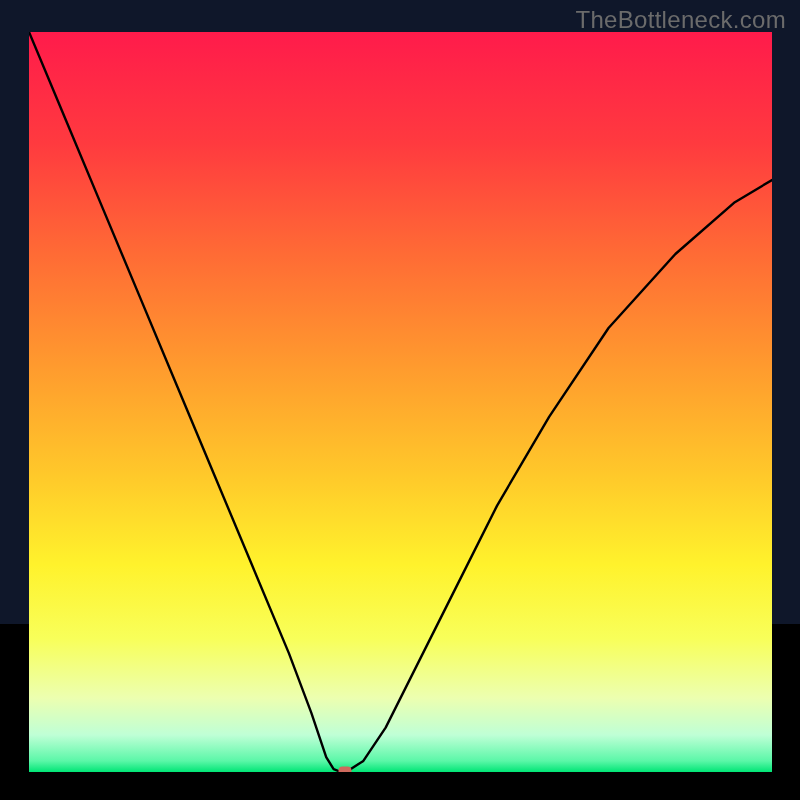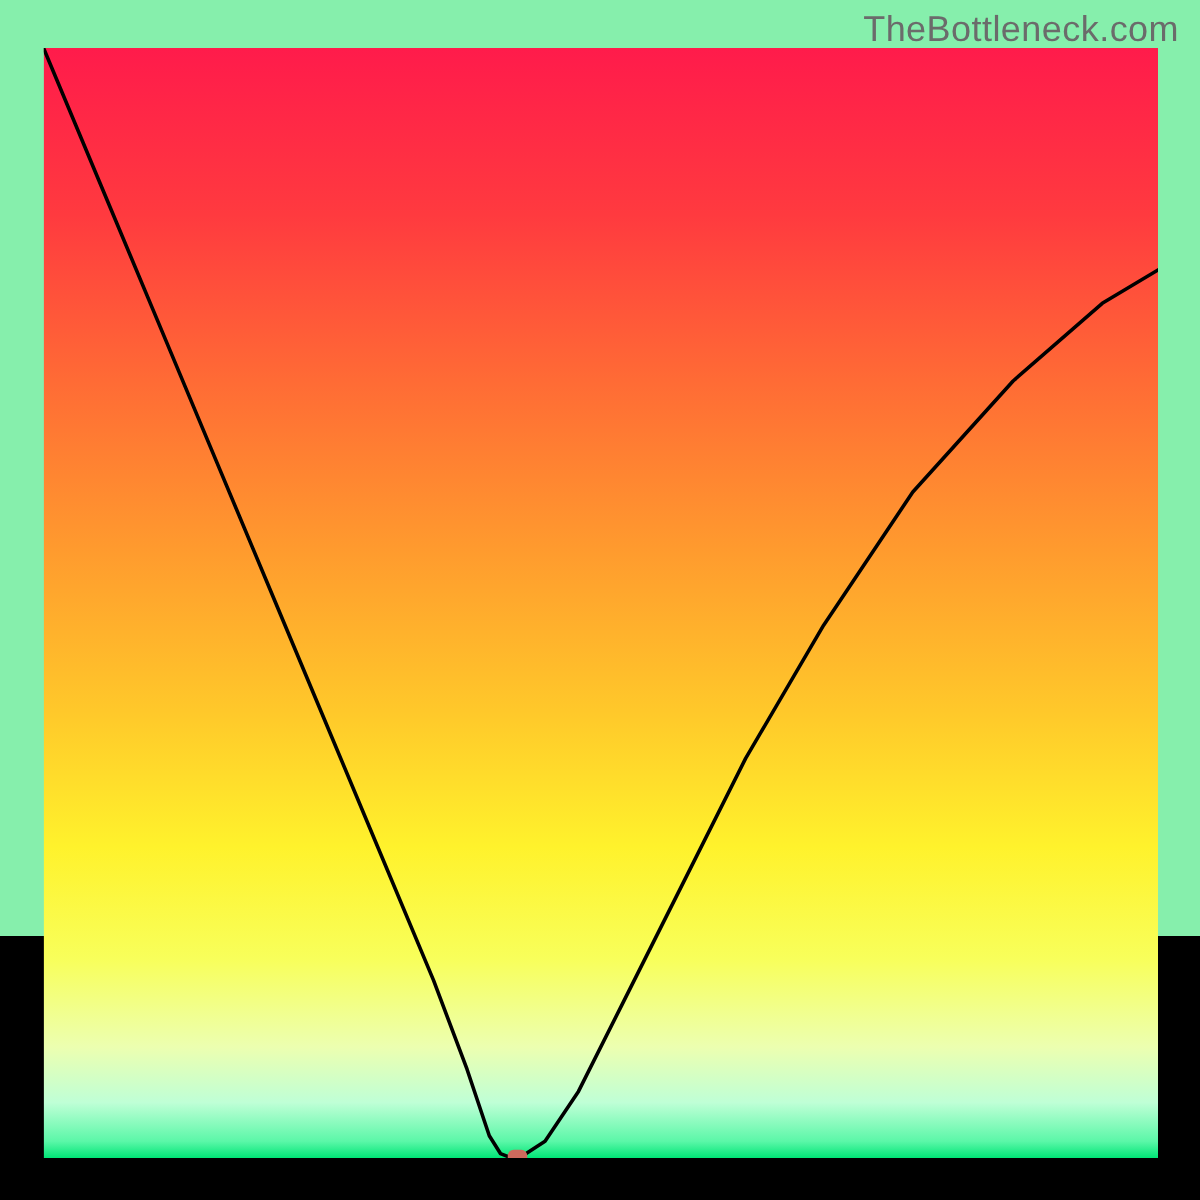--- a/index.html
+++ b/index.html
@@ -8,21 +8,21 @@
     width: 800px;
     height: 800px;
     background: #000;
     font-family: Arial, Helvetica, sans-serif;
     overflow: hidden;
   }
   .frame {
     position: relative;
     width: 800px;
     height: 624px;
-    background: #86efac;
+    background: #0f172a;
   }
   .watermark {
     position: absolute;
     top: 6px;
     right: 14px;
     color: #6b6b6b;
     font-size: 24px;
     font-weight: 500;
     letter-spacing: 0.3px;
     z-index: 5;

